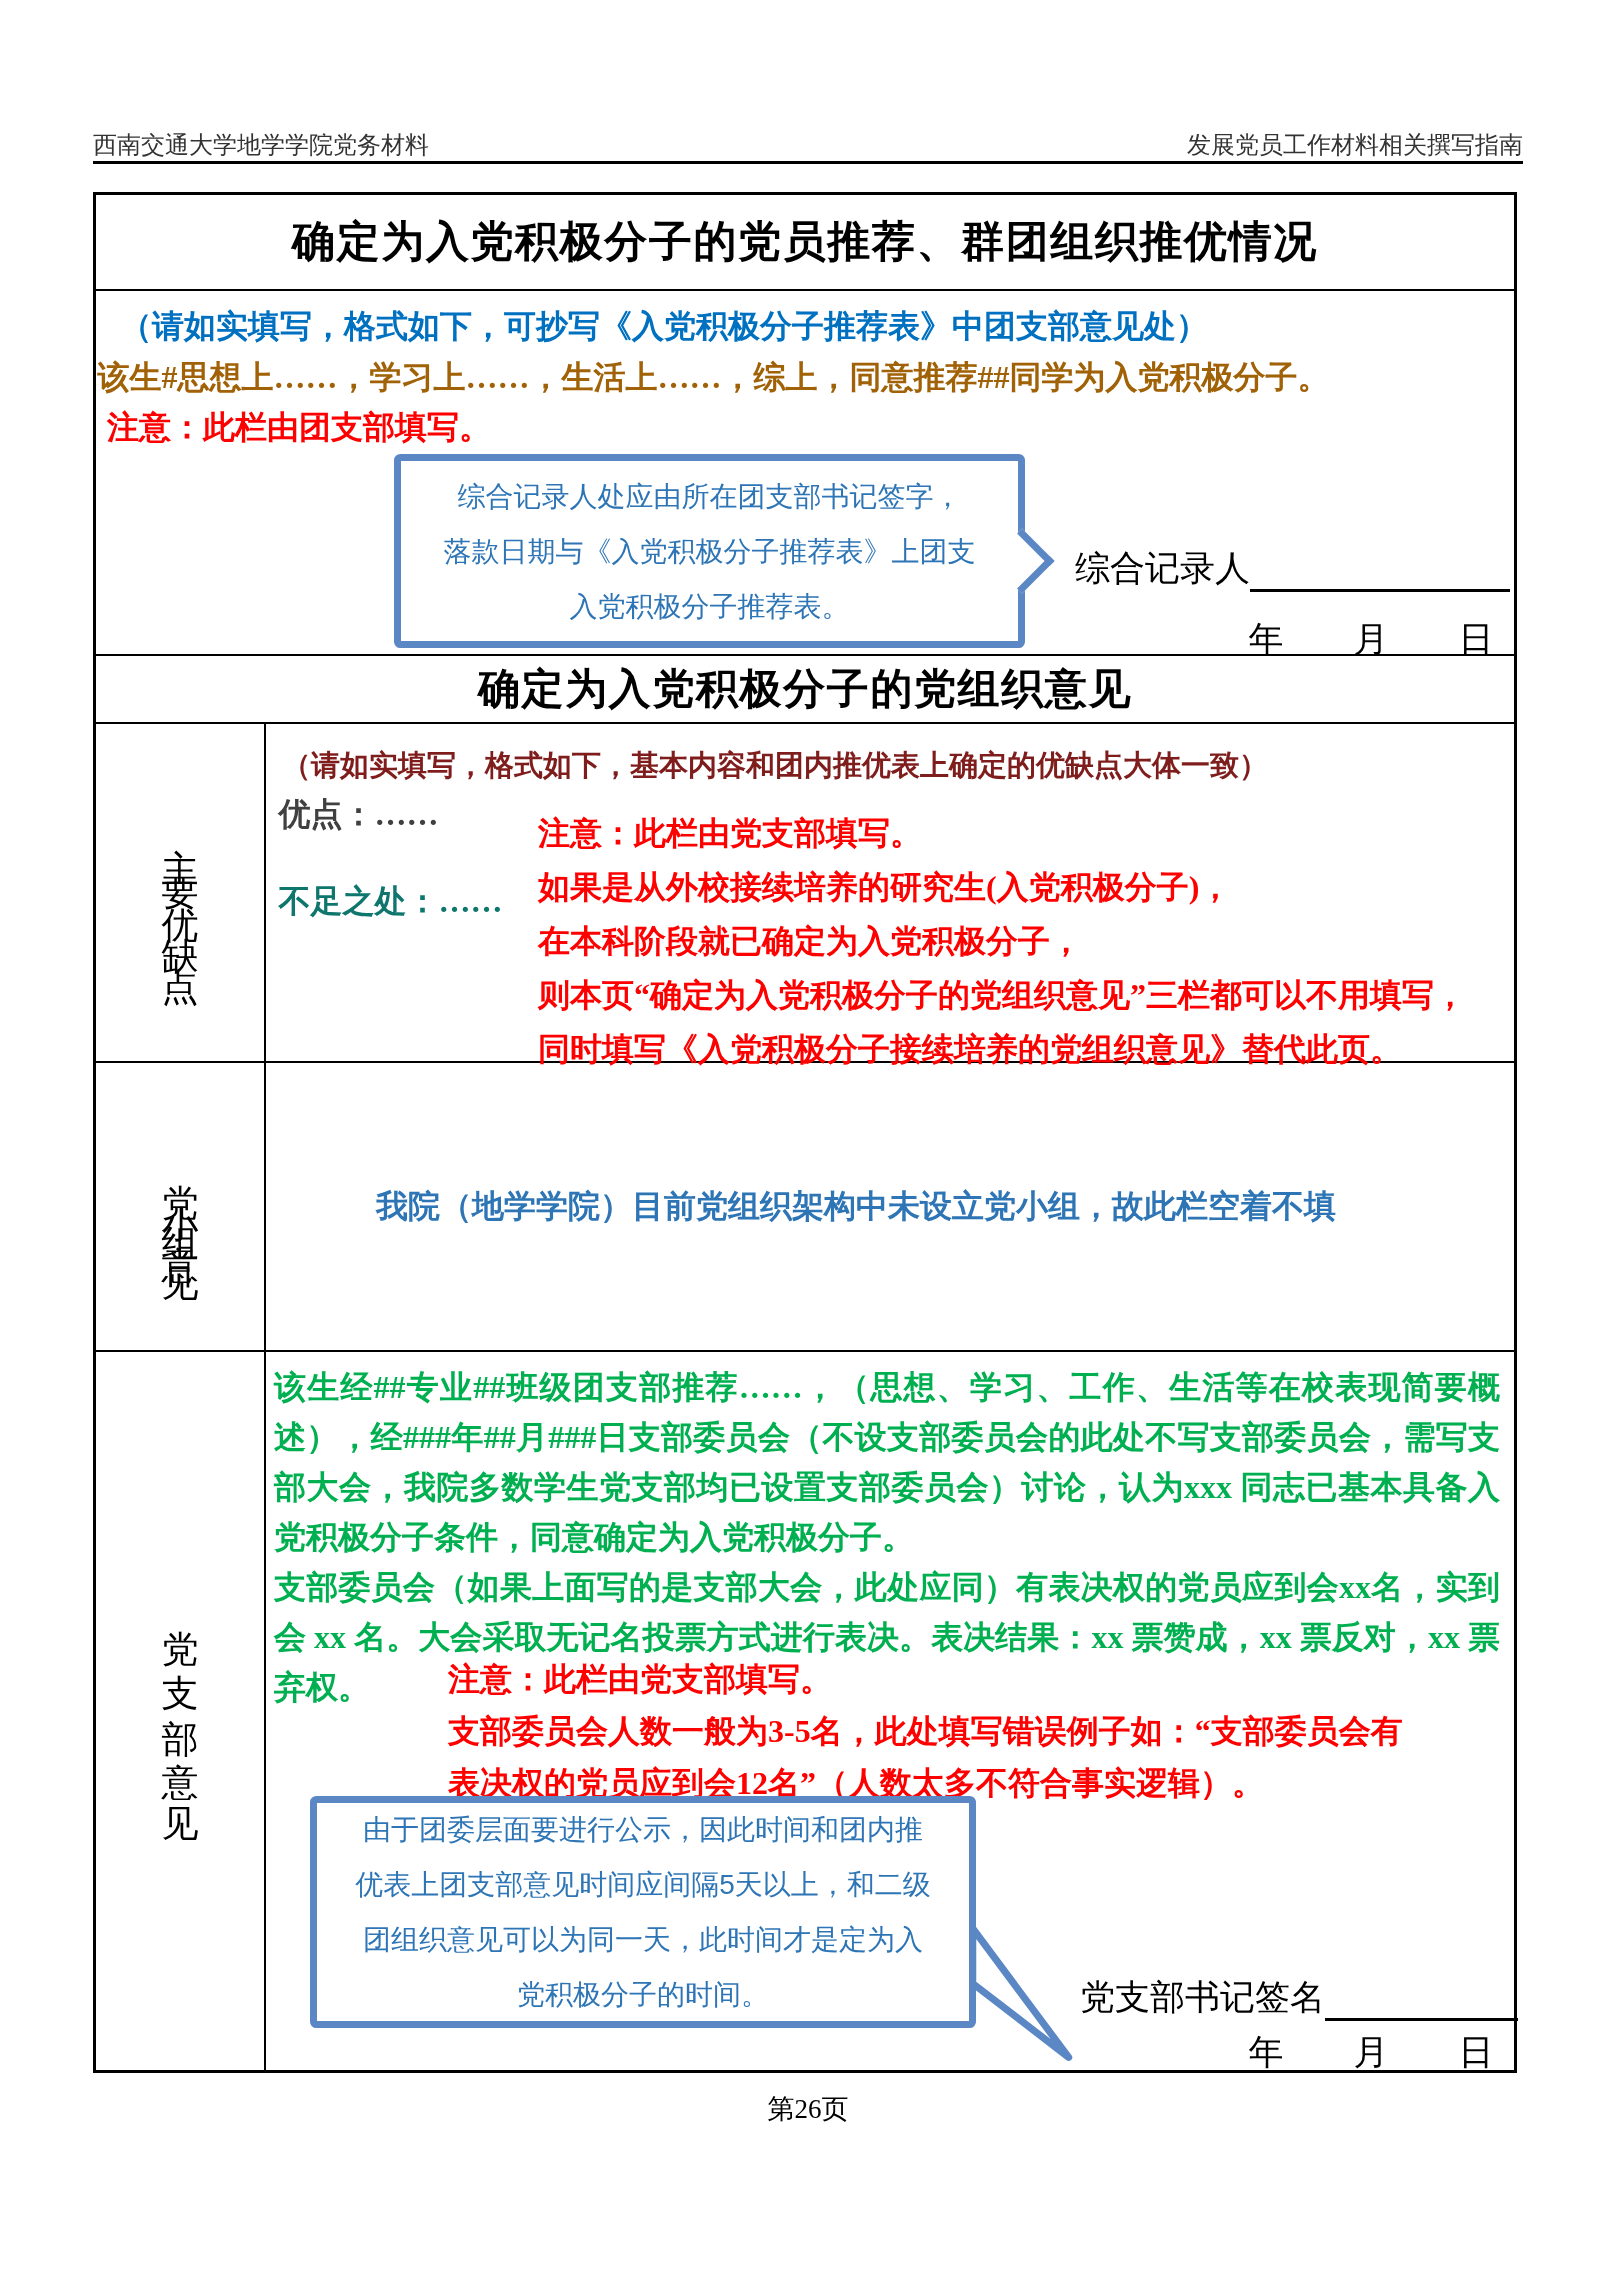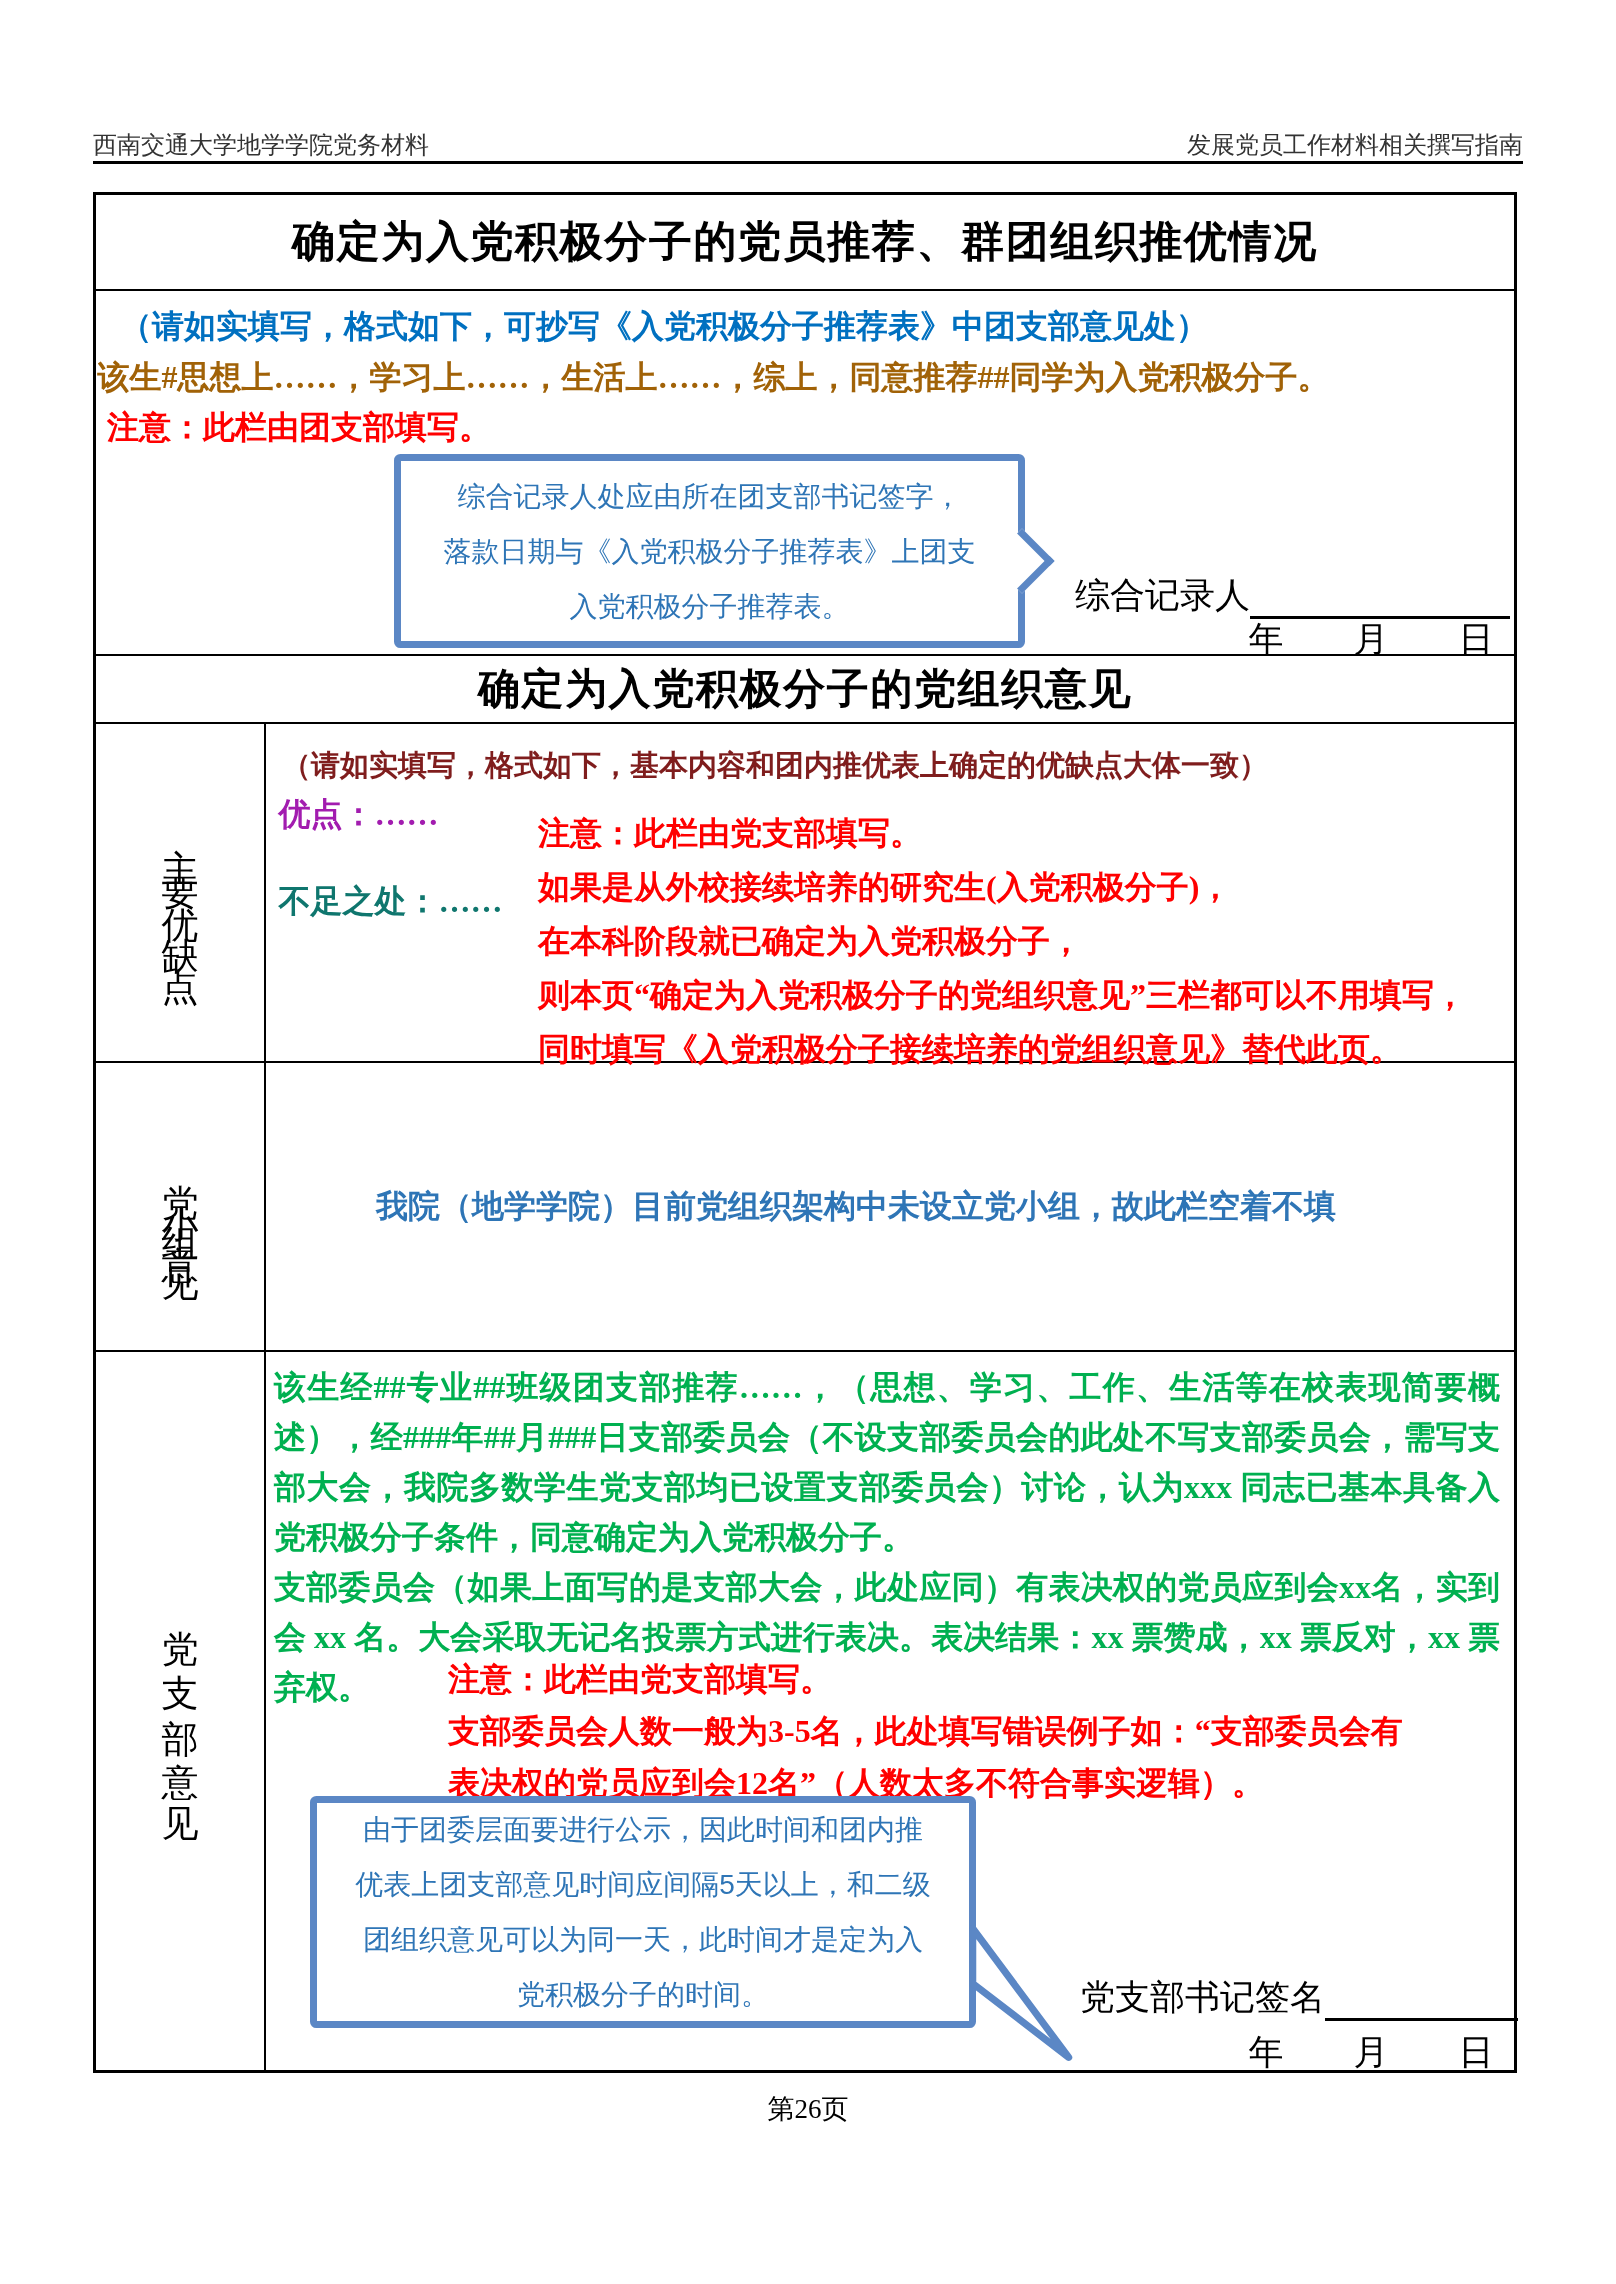--- a/index.html
+++ b/index.html
@@ -32,21 +32,21 @@
            display:flex;flex-direction:column;justify-content:center;align-items:center;
            font-family:"Liberation Sans", sans-serif;font-size:28px;color:#2E75B6;text-align:center;}
   .callout .cl-line{white-space:nowrap;line-height:55px;}
   .callout1{left:298px;top:163px;width:617px;height:180px;}
   .chevron-right{position:absolute;right:-27px;top:77px;width:39px;height:39px;background:#fff;
                  border-top:7px solid #5B87C5;border-right:7px solid #5B87C5;transform:rotate(45deg);}
   .callout2{left:44px;top:444px;width:652px;height:218px;}
   .spike{position:absolute;left:702px;top:573px;width:118px;height:146px;}
 
   .signer{position:absolute;font-size:35px;white-space:nowrap;}
-  .signer1{left:979px;top:254px;margin-top:27px;}
+  .signer1{left:979px;top:254px;}
   .signer2{left:814px;top:622px;}
   .sig-line{display:inline-block;height:35px;border-bottom:3.2px solid #000;vertical-align:bottom;}
   .sig-line.w1{width:260px;}
   .sig-line.w2{width:193px;}
   .date{position:absolute;right:20.5px;font-size:35px;white-space:nowrap;}
   .date1{top:325px;}
   .date2{top:677px;}
 
   
   .frow{display:flex;}
@@ -56,21 +56,21 @@
   .label-cell{width:170px;flex:0 0 170px;border-right:2.4px solid #000;box-sizing:border-box;
               display:flex;align-items:center;justify-content:center;}
   .vlabel{writing-mode:vertical-rl;text-orientation:upright;font-size:37px;line-height:1;}
   .vl-merits{letter-spacing:30px;}
   .vl-group{letter-spacing:20.5px;}
   .vl-branch{letter-spacing:44px;}
   .content-cell{flex:1;position:relative;box-sizing:border-box;}
 
   
   .m-hint{position:absolute;left:16px;top:14px;font-size:29px;font-weight:bold;color:#7f1d1d;white-space:nowrap;margin-top:8px;}
-  .m-pros{position:absolute;left:12.6px;top:69px;font-size:32px;font-weight:bold;color:#a21caf;white-space:nowrap;}
+  .m-pros{position:absolute;left:12.6px;top:69px;font-size:32px;font-weight:bold;color:#404040;white-space:nowrap;}
   .m-cons{position:absolute;left:12.6px;top:156px;font-size:32px;font-weight:bold;color:#0f766e;white-space:nowrap;}
   .m-note{position:absolute;left:272px;top:82px;font-size:32px;font-weight:bold;color:#FF0000;line-height:54px;}
   .m-note div{white-space:nowrap;}
 
   
   .g-note{position:absolute;left:110px;top:0;bottom:0;display:flex;align-items:center;
           font-family:"Liberation Sans", sans-serif;font-size:32px;font-weight:bold;color:#2E75B6;white-space:nowrap;}
 
   
   .b-sample{margin:9.5px 14px 0 8px;font-size:32px;font-weight:bold;color:#00B050;

